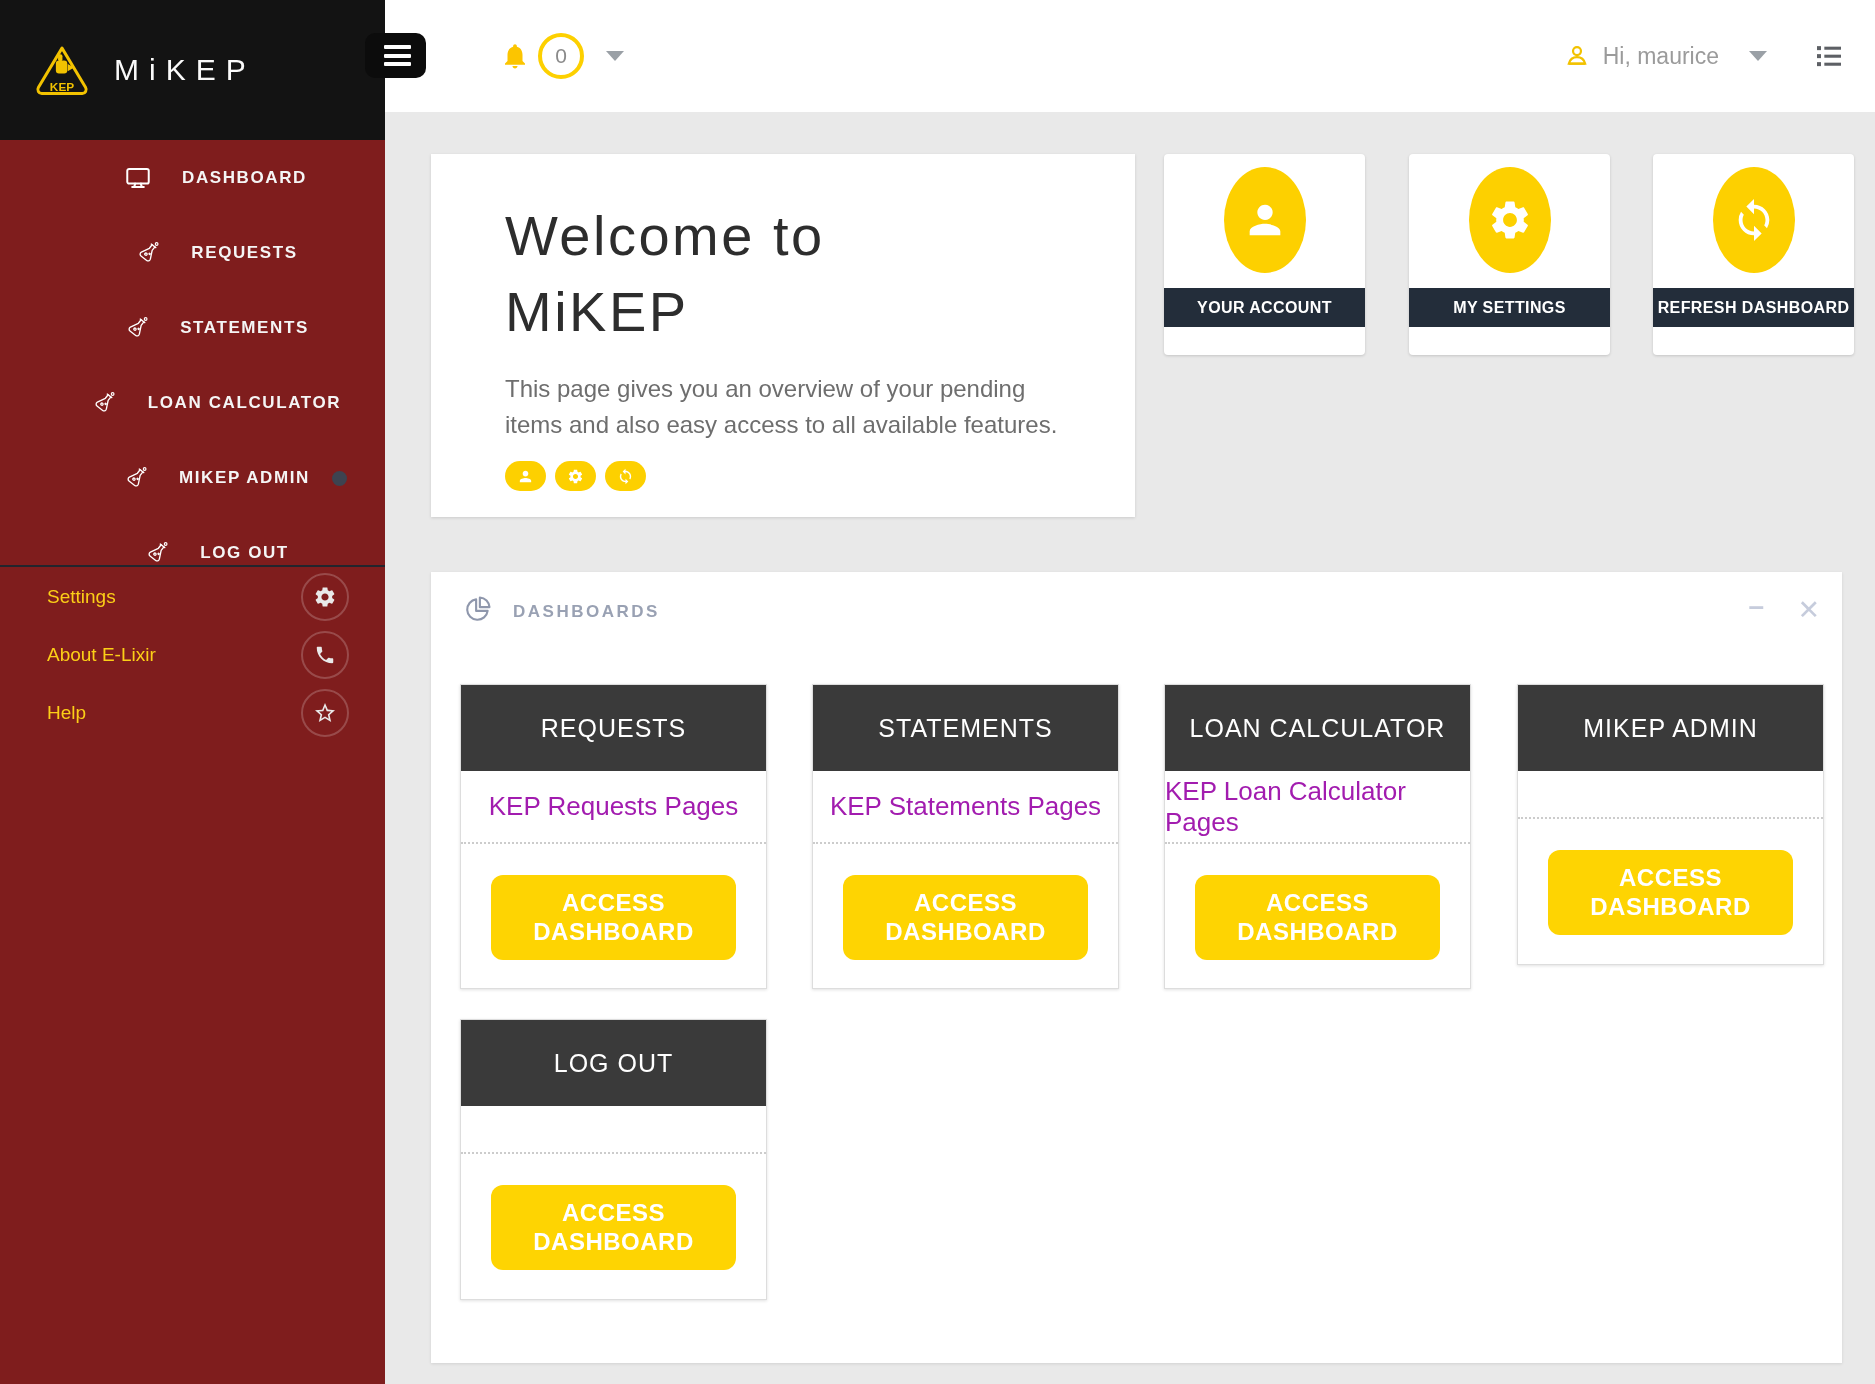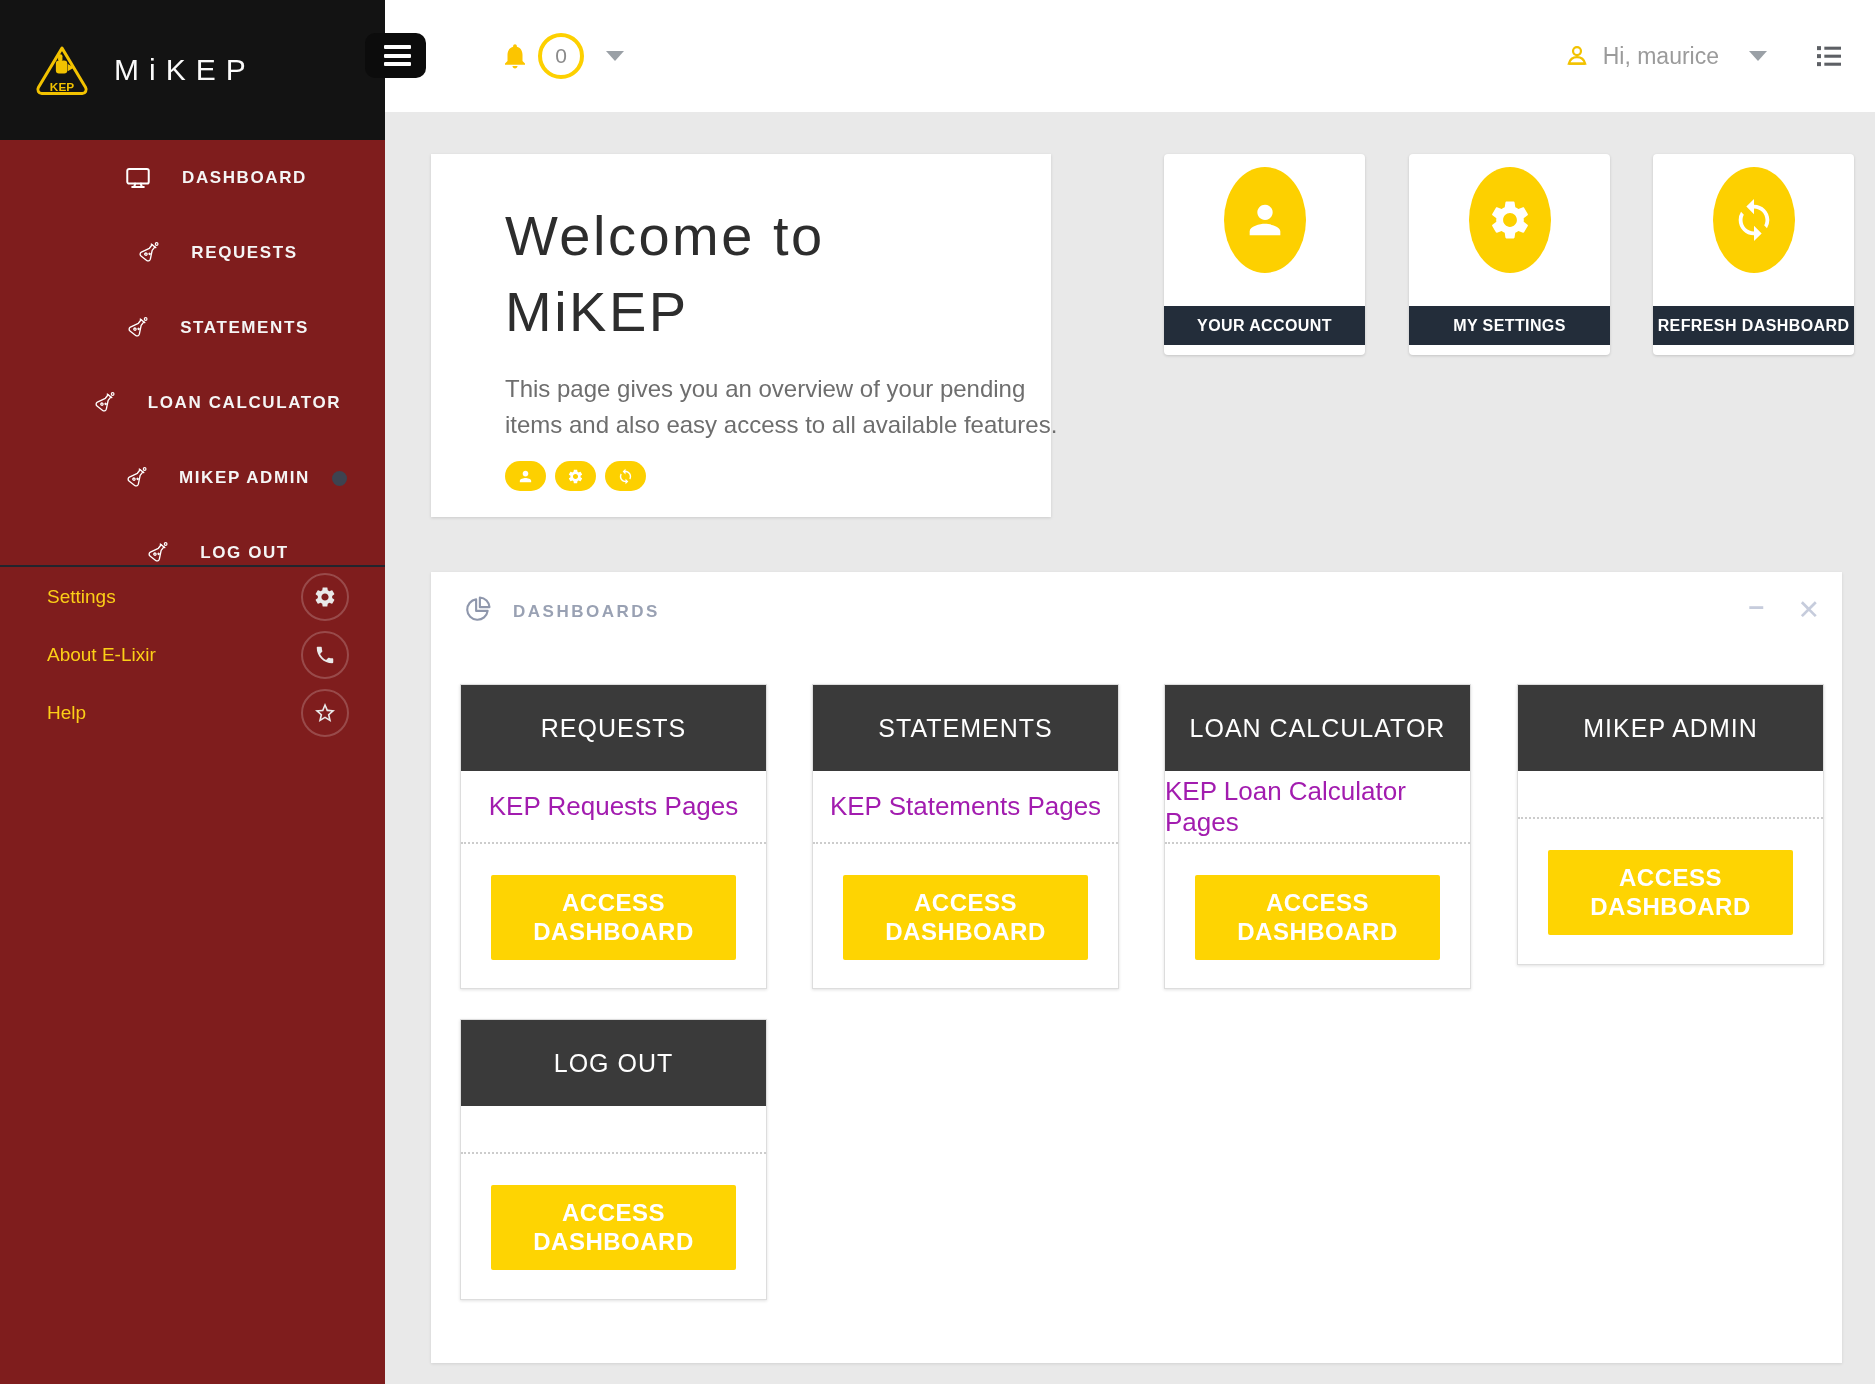--- a/index.html
+++ b/index.html
@@ -35,53 +35,53 @@
   .badge-circle{width:38px;height:38px;border-radius:50%;border:4px solid #fdd000;color:#8a8a8a;font-size:21px;
     display:flex;align-items:center;justify-content:center;margin-left:8px;background:#fff;}
   .caret{width:0;height:0;border-left:9px solid transparent;border-right:9px solid transparent;
     border-top:10px solid #9aa0a6;display:inline-block;}
   .bell-group .caret{margin-left:22px;}
   .user-area{position:absolute;right:30px;top:0;height:112px;display:flex;align-items:center;z-index:3;}
   .greeting{color:#9b9b9b;font-size:23px;margin:0 0 0 12px;cursor:pointer;}
   .user-area .caret{margin-left:30px;cursor:pointer;}
   .list-icon{margin-left:46px;cursor:pointer;display:flex;}
   
-  .welcome-card{position:absolute;left:431px;top:154px;width:620px;height:363px;background:#fff;
+  .welcome-card{position:absolute;left:431px;top:154px;width:704px;height:363px;background:#fff;
     box-shadow:0 1px 3px rgba(0,0,0,.13);box-sizing:border-box;padding:44px 0 0 74px;}
   .welcome-title{font-size:56px;font-weight:300;color:#2d2d2d;letter-spacing:2.5px;line-height:1.35;}
   .welcome-desc{margin-top:22px;font-size:24px;color:#6e6e6e;width:565px;line-height:1.5;}
   .welcome-pills{position:absolute;left:74px;bottom:26px;display:flex;gap:9px;}
   .pill{width:41px;height:30px;border-radius:15px;background:#fdd000;display:flex;align-items:center;
     justify-content:center;cursor:pointer;}
   
   .qcard{position:absolute;top:154px;width:201px;height:201px;background:#fff;border-radius:4px;
     box-shadow:0 1px 3px rgba(0,0,0,.16);cursor:pointer;}
   .qcard-ellipse{width:82px;height:106px;border-radius:50%;background:#fdd000;margin:13px auto 0;
     display:flex;align-items:center;justify-content:center;}
   .qcard-band{position:absolute;top:134px;left:0;right:0;height:39px;background:#232d3a;color:#fff;
     font-weight:bold;font-size:16px;letter-spacing:.4px;display:flex;align-items:center;justify-content:center;
-    white-space:nowrap;margin-top:18px;}
+    white-space:nowrap;}
   
   .panel{position:absolute;left:431px;top:572px;width:1411px;height:791px;background:#fff;
     box-shadow:0 1px 3px rgba(0,0,0,.10);}
   .panel-icon{position:absolute;left:32px;top:22px;}
   .panel-title{position:absolute;left:82px;top:30px;color:#99a1b3;font-size:17px;font-weight:bold;
     letter-spacing:2.5px;}
   .panel-min{position:absolute;right:78px;top:18px;color:#c6ccdc;font-size:28px;font-weight:bold;cursor:pointer;}
   .panel-close{position:absolute;right:22px;top:22px;color:#c6ccdc;font-size:27px;cursor:pointer;}
   .dcard{position:absolute;width:307px;background:#fff;border:1px solid #dddddd;
     box-shadow:0 1px 3px rgba(0,0,0,.12);box-sizing:border-box;}
   .dcard-header{height:86px;background:#3a3a3a;display:flex;align-items:center;justify-content:center;
     color:#fff;font-size:25px;letter-spacing:1px;white-space:nowrap;}
   .dcard-sub{display:flex;align-items:center;justify-content:center;color:#a21caf;font-size:26px;
     border-bottom:2px dotted #cccccc;}
   .dcard-sub.tall{height:71px;}
   .dcard-sub.short{height:46px;}
   .dcard-btnarea{display:flex;justify-content:center;padding-top:31px;}
-  .access-btn{width:245px;height:85px;border:none;border-radius:2px;background:#fed402;color:#ffffff;
+  .access-btn{width:245px;height:85px;border:none;border-radius:12px;background:#fed402;color:#ffffff;
     font-family:"Liberation Sans",sans-serif;font-weight:bold;font-size:24px;line-height:1.2;
     letter-spacing:.5px;text-align:center;padding:0 26px;cursor:pointer;}
   svg{display:block;}
 </style>
 </head>
 <body>
 
 <div class="sidebar">
   <div class="logo-header">
     <span>

